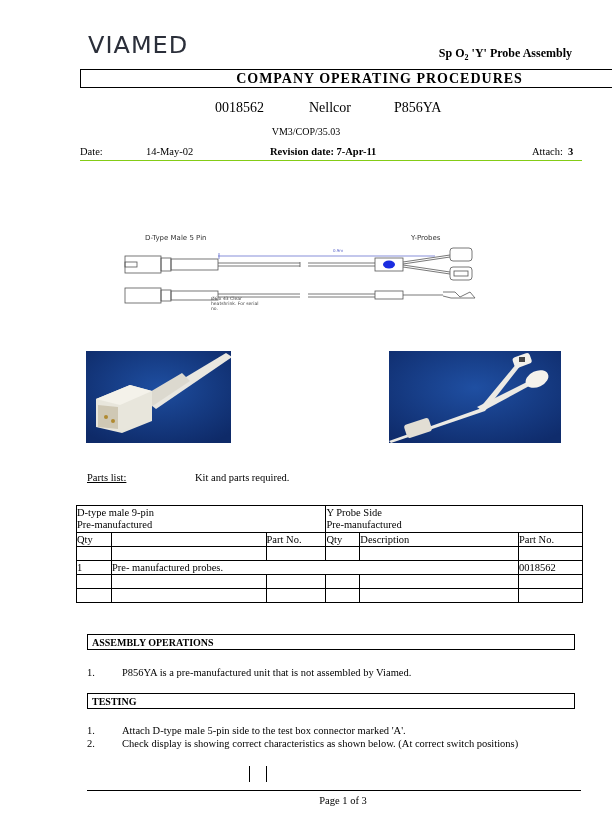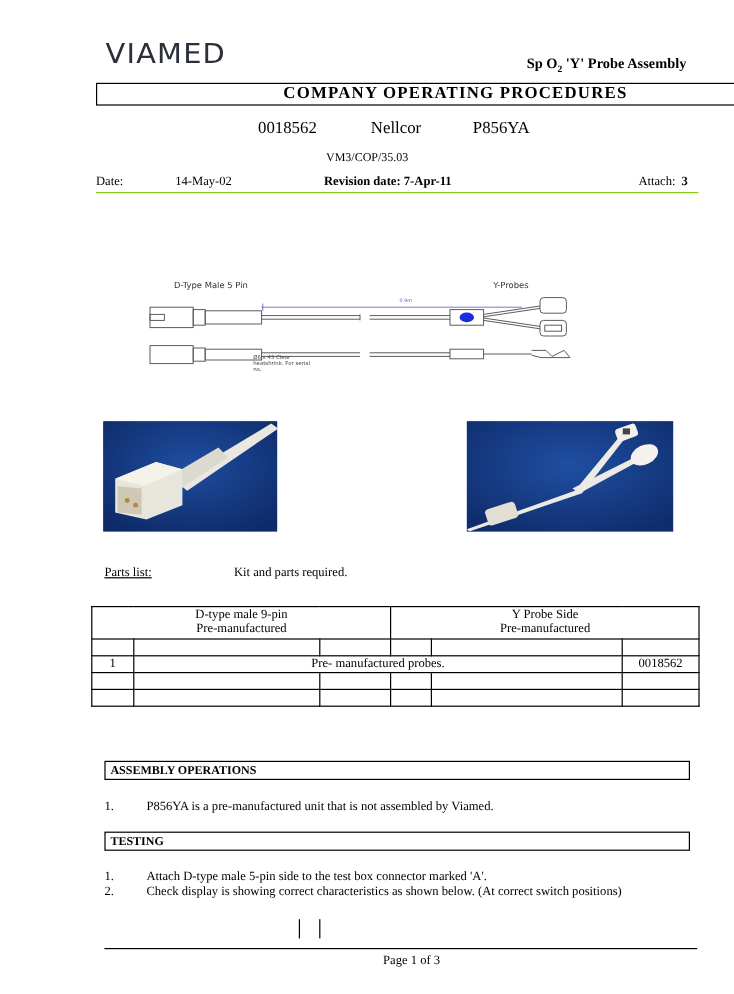--- a/index.html
+++ b/index.html
@@ -16,21 +16,21 @@
   .idline span { position:absolute; top:0; }
   .docref { top:126px; left:0; width:612px; text-align:center; font-size:10px; }
   .dateline { left:80px; top:146px; width:502px; height:14px; border-bottom:1px solid #84cc16; font-size:10.5px; }
   .dateline span { position:absolute; top:0; }
   .diagram { left:115px; top:228px; width:410px; height:92px; }
   .photo { top:351px; height:92px; background:#143a82; overflow:hidden; }
   .partslist { left:87px; top:472px; font-size:10.5px; }
   .partslist u { margin-right:55px; }
   table.parts { position:absolute; left:76px; top:505px; width:507px; border-collapse:collapse;
                 font-size:10.5px; }
-  table.parts td { border:1.5px solid #000; padding:0; text-align:center; height:13px; line-height:13px; }
+  table.parts td { border:1.5px solid #000; padding:0; text-align:left; height:13px; line-height:13px; }
   .section-box { left:87px; width:488px; height:16px; border:1.2px solid #000; font-size:10px;
                  font-weight:bold; line-height:16px; padding-left:4px; box-sizing:border-box; }
   .item { left:87px; font-size:10.5px; }
   .item .num { position:absolute; left:0; }
   .item .txt { position:absolute; left:35px; white-space:nowrap; }
   .vbar { width:1px; height:16px; background:#000; top:766px; }
   .footer-line { left:87px; top:790px; width:494px; border-top:1px solid #000; }
   .footer { left:0; top:795px; width:612px; text-align:center; font-size:10.5px;margin-left:37px; }
 </style>
 </head>
@@ -158,20 +158,28 @@
     <td colspan="3" style="height:26px;line-height:12px;">
       <div>D-type male 9-pin</div>
       <div>Pre-manufactured</div>
     </td>
     <td colspan="3" style="height:26px;line-height:12px;">
       <div>Y Probe Side</div>
       <div>Pre-manufactured</div>
     </td>
   </tr>
   <tr>
+    <td>Qty</td>
+    <td></td>
+    <td>Part No.</td>
+    <td>Qty</td>
+    <td>Description</td>
+    <td>Part No.</td>
+  </tr>
+  <tr>
     <td></td>
         <td></td>
         <td></td>
     <td></td>
         <td></td>
         <td></td>
   </tr>
   <tr>
     <td>1</td>
     <td colspan="4">Pre- manufactured probes.</td>

